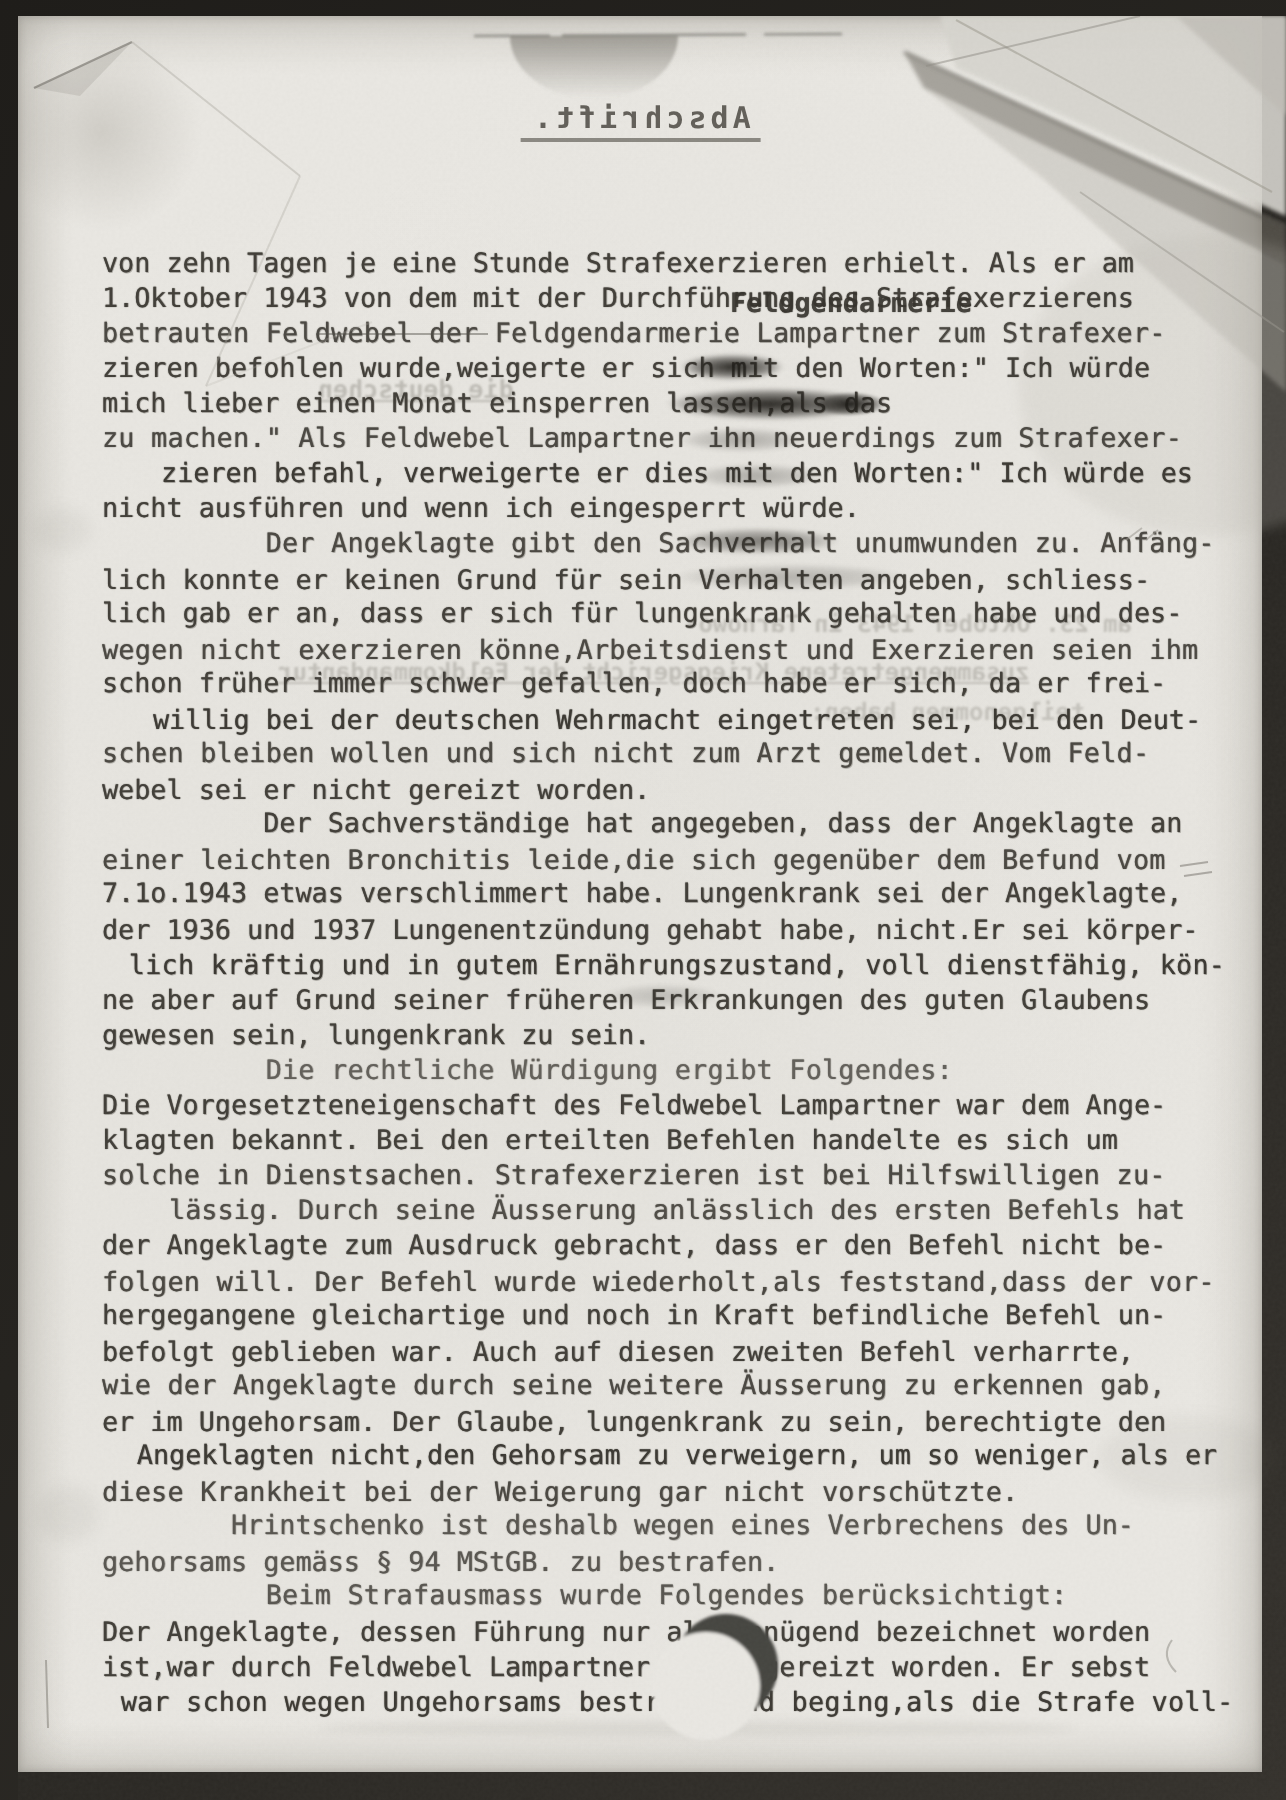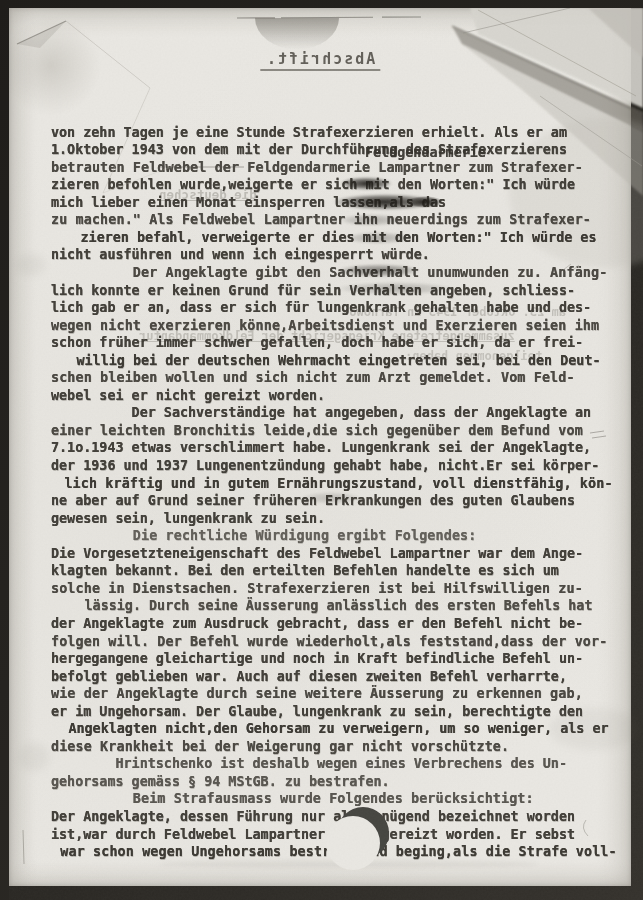--- a/index.html
+++ b/index.html
@@ -17,21 +17,21 @@
       linear-gradient(90deg, rgba(205,202,195,.55) 0, rgba(205,202,195,0) 28px),
       linear-gradient(270deg, rgba(210,207,200,.50) 0, rgba(210,207,200,0) 34px),
       linear-gradient(0deg, rgba(215,212,205,.45) 0, rgba(215,212,205,0) 26px),
       linear-gradient(180deg, rgba(200,197,189,.35) 0, rgba(200,197,189,0) 30px),
       #eae8e3;
     box-shadow: inset 0 0 22px rgba(95,92,83,.30), inset 0 0 4px rgba(60,57,50,.25);
   }
   
   .textblock{
     position:absolute;left:42px;top:63px;width:575px;
-    font-size:13.4px;font-weight:700;line-height:17.55px;
+    font-size:13.4px;font-weight:400;line-height:17.55px;
     color:#35322c;white-space:pre;
     text-shadow:0 0 .6px rgba(53,50,44,.85), .4px .3px 0 rgba(53,50,44,.30);
   }
   .line{height:17.55px;opacity:.93;}
   .line:nth-of-type(3n){opacity:.88;letter-spacing:.12px;}
   .line:nth-of-type(7n){opacity:.96;text-align:center;}
   .line:nth-of-type(24){opacity:.74;}
   .line:nth-of-type(28){opacity:.85;}
   .line:nth-of-type(37),.line:nth-of-type(38),.line:nth-of-type(39){opacity:.8;}
   .line:nth-of-type(2n){transform:translateY(.3px);}

